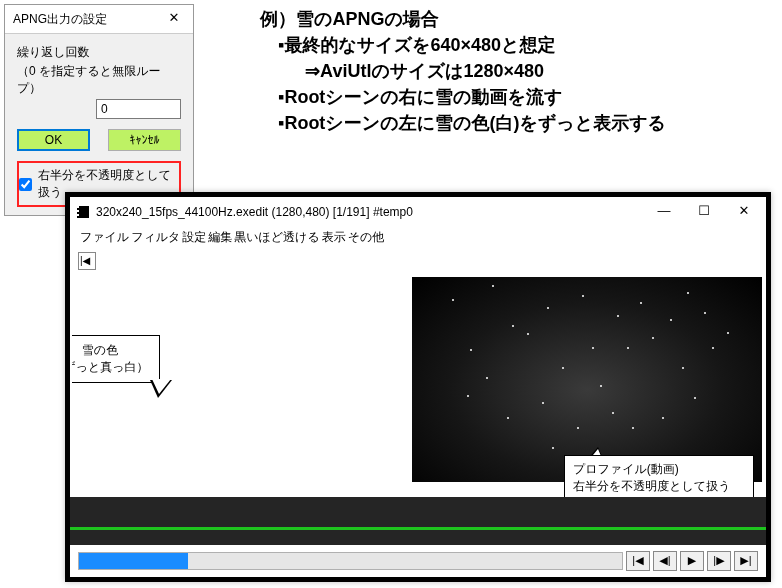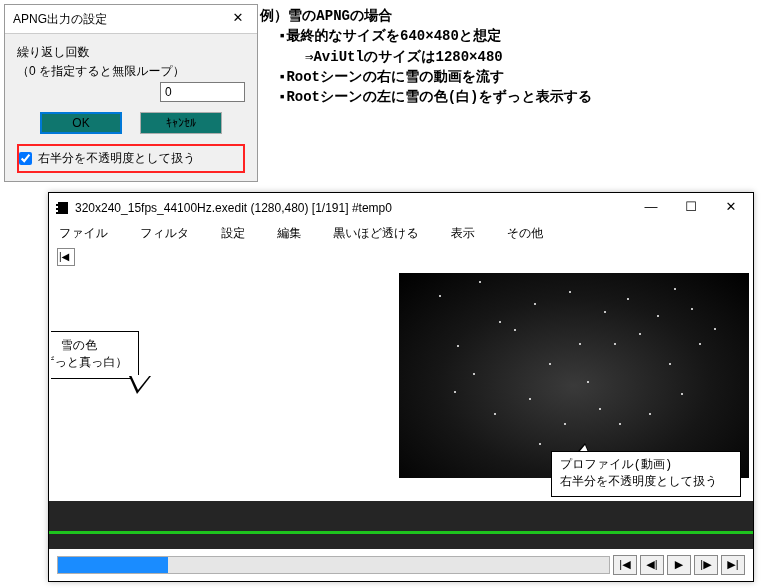--- a/index.html
+++ b/index.html
@@ -9,21 +9,21 @@
     background: #fff;
     font-family: 'MS UI Gothic', 'Meiryo', sans-serif;
     font-size: 12px;
     position: relative;
   }
   
   .dialog {
     position: absolute;
     left: 4px;
     top: 4px;
-    width: 254px;
+    width: 190px;
     background: #f0f0f0;
     border: 1px solid #999;
   }
   .dialog-titlebar {
     display: flex;
     align-items: center;
     justify-content: space-between;
     background: #fff;
     border-bottom: 1px solid #ccc;
     padding: 4px 4px 4px 8px;
@@ -47,21 +47,21 @@
     padding: 1px 4px;
     border: 1px solid #7a7a7a;
     background: #fff;
     font-family: inherit;
     font-size: 12px;
   }
   .btn-row { display: flex; gap: 18px; justify-content: center; margin-bottom: 10px; }
   .btn {
     width: 82px;
     height: 22px;
-    background: #0f766e;
+    background: #bef264;
     border: 1px solid #adadad;
     font-family: inherit;
     font-size: 12px;
     text-align: center;
     line-height: 18px;
     cursor: pointer;
   }
   .btn.primary { border: 1px solid #0078d7; box-shadow: inset 0 0 0 1px #0078d7; }
   .chk-row {
     border: 2px solid #ff2222;
@@ -70,38 +70,38 @@
     align-items: center;
     gap: 6px;
   }
   .chk-row input { margin: 0; }
 
   
   .anno {
     position: absolute;
     left: 260px;
     top: 6px;
-    font-size: 14px;
+    font-size: 18px;
     font-weight: bold;
     line-height: 1.45;
-    font-family: Liberation Mono, monospace;
+    font-family: Liberation Sans, sans-serif;
   }
   .anno .bullet { padding-left: 18px; }
   .anno .indent { padding-left: 45px; }
   .anno .indent3 { padding-left: 68px; }
 
   
   .avi {
     position: absolute;
-    left: 48px;
+    left: 65px;
     top: 192px;
     width: 706px;
     height: 390px;
     background: #fff;
-    border: 1px solid #000000;
+    border: 5px solid #000000;
     box-shadow: 0 0 6px rgba(0,0,0,0.25);
     display: flex;
     flex-direction: column;
   }
   .avi-title {
     display: flex;
     align-items: center;
     padding: 4px 2px 4px 6px;
     font-size: 12px;
     gap: 6px;
@@ -112,34 +112,33 @@
   .winbtn {
     width: 40px;
     height: 22px;
     text-align: center;
     line-height: 20px;
     font-size: 13px;
     font-family: Arial,sans-serif;
   }
   .avi-menu {
     display: flex;
-    gap: 32px;
+    gap: 2px;
     padding: 2px 10px 4px;
     font-size: 12px;
   }
   .avi-tool { padding: 2px 8px 4px; }
   .tool-ic { width:18px;height:18px;display:inline-block;border:1px solid #888;background:#fff;position:relative; }
   .tool-ic::before { content:"|◀";position:absolute;left:1px;top:0;font-size:10px;line-height:16px;}
   .avi-canvas {
     flex: 1;
     background: #fff;
     position: relative;
     margin: 0 2px;
     overflow: hidden;
-    font-family: Liberation Mono, monospace;
   }
   .video-right {
     position: absolute;
     right: 2px;
     top: 0;
     width: 350px;
     height: 205px;
     background: radial-gradient(ellipse at 50% 55%, #3a3a3a 0%, #161616 55%, #000 100%);
   }
   .dot { position:absolute;width:2px;height:2px;background:#fff;border-radius:50%; }

